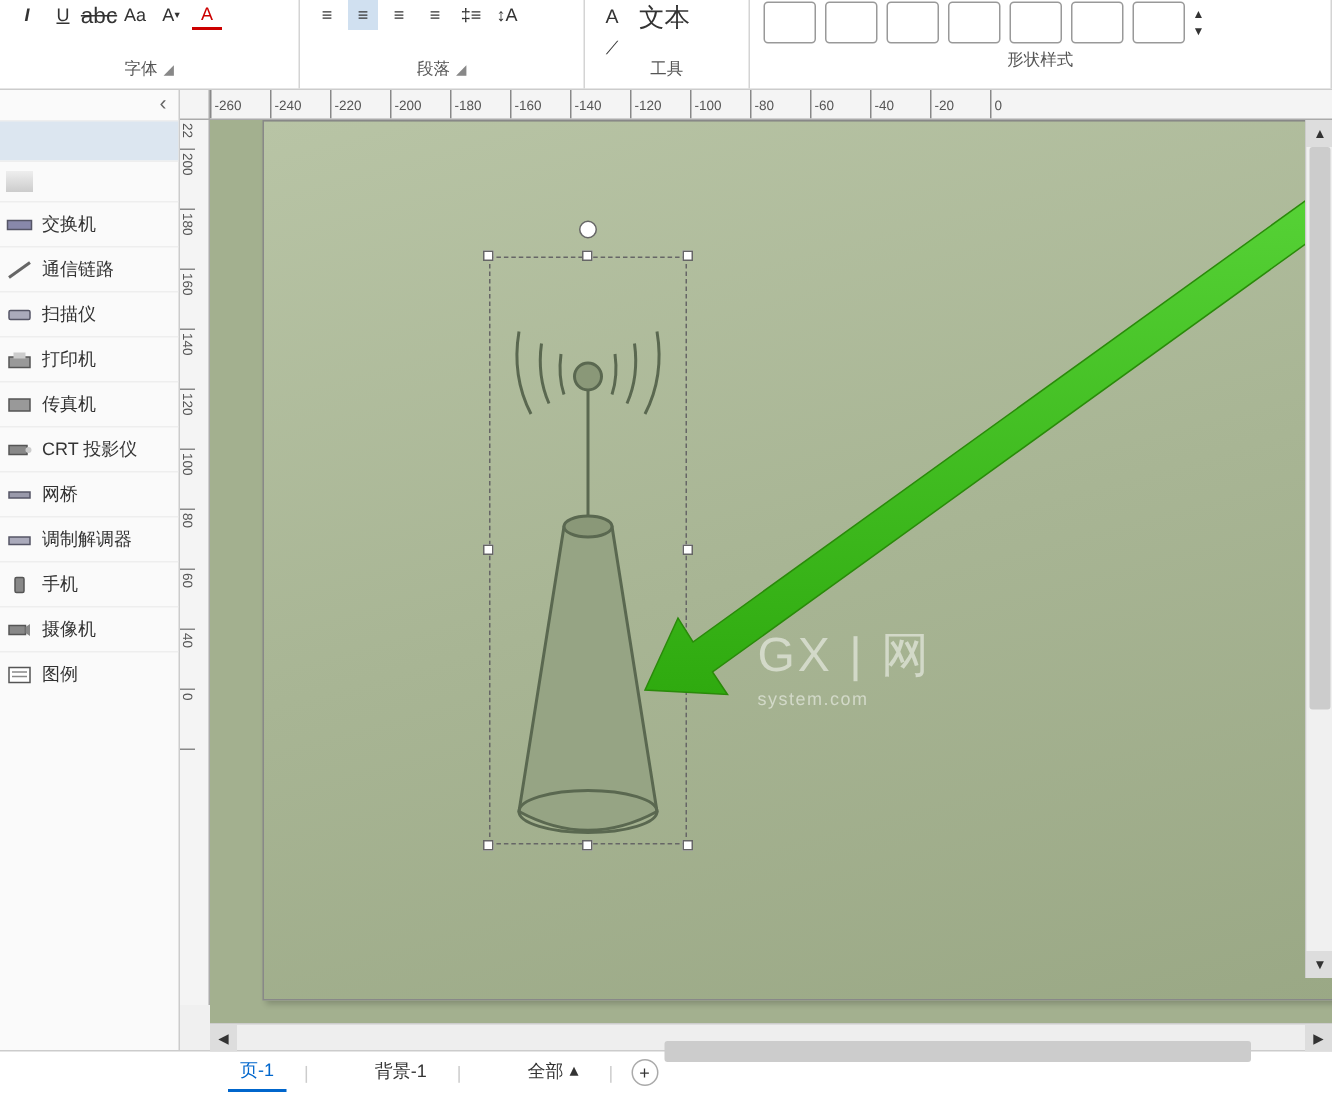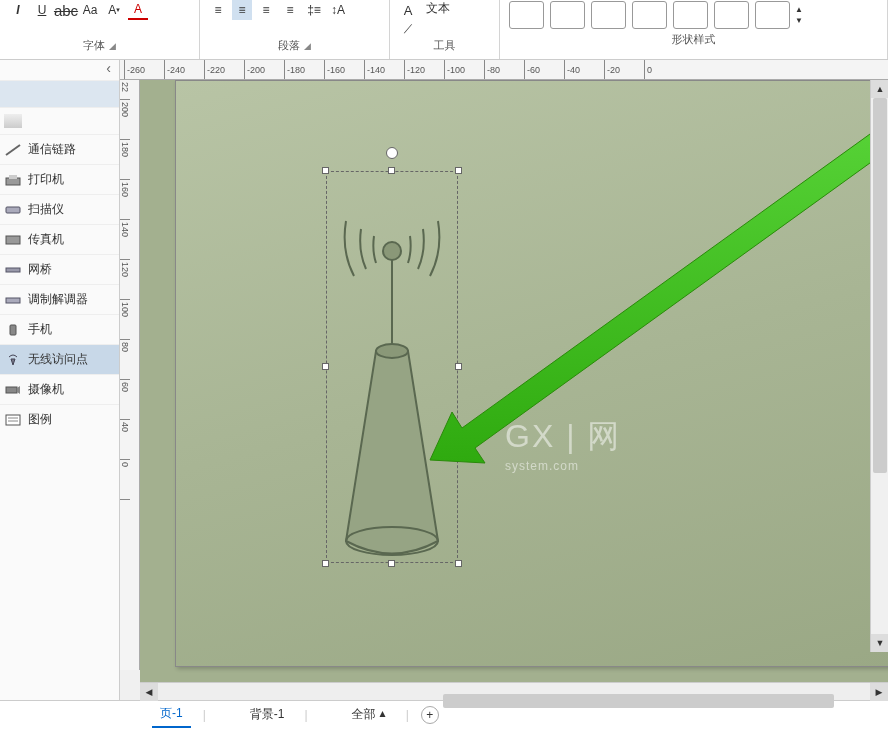--- a/index.html
+++ b/index.html
@@ -18,21 +18,21 @@
     .main-area { display: flex; height: 640px; }
     .sidebar { width: 120px; background: #fafafa; border-right: 1px solid #ccc; display: flex; flex-direction: column; }
     .collapse-btn { height: 20px; text-align: right; padding-right: 8px; font-size: 14px; color: #666; cursor: pointer; }
     .stencil-list { flex: 1; overflow: hidden; }
     .stencil-item { display: flex; align-items: center; padding: 6px 4px; gap: 6px; cursor: pointer; font-size: 12px; border-top: 1px solid #eee; }
     .stencil-item.selected { background: #c8d8e8; }
     .stencil-item.hilite { background: #dce6f0; }
     .stencil-icon { width: 18px; height: 14px; flex-shrink: 0; }
     
     .canvas-area { flex: 1; display: flex; flex-direction: column; position: relative; background: #f0f0f0; }
-    .ruler-h { height: 20px; background: #f4f4f4; border-bottom: 1px solid #aaa; display: flex; margin-left: 4px; overflow: hidden; position: relative; }
+    .ruler-h { height: 20px; background: #f4f4f4; border-bottom: 1px solid #aaa; display: flex; margin-left: 20px; overflow: hidden; position: relative; }
     .ruler-h .tick { position: relative; width: 40px; flex-shrink: 0; font-size: 9px; color: #555; border-left: 1px solid #888; padding-left: 2px; height: 100%; display: flex; align-items: center; }
     .ruler-v { width: 20px; background: #f4f4f4; border-right: 1px solid #aaa; position: absolute; left: 0; top: 20px; bottom: 30px; overflow: hidden; }
     .ruler-v .tick { height: 40px; font-size: 9px; color: #555; border-bottom: 1px solid #888; writing-mode: vertical-lr; display: flex; align-items: center; justify-content: flex-start; padding-top: 2px; }
     .ruler-corner { position: absolute; left: 0; top: 0; width: 20px; height: 20px; background: #f4f4f4; border-right: 1px solid #aaa; border-bottom: 1px solid #aaa; }
     
     .canvas-viewport { flex: 1; margin-left: 20px; overflow: hidden; position: relative; background: #a3b08f; }
     .page { position: absolute; left: 35px; top: 0; right: -20px; bottom: 15px; background: linear-gradient(165deg, #b8c4a5 0%, #a8b594 50%, #9aa885 100%); border: 1px solid #888; box-shadow: 2px 2px 4px rgba(0,0,0,0.2); }
     
     .selected-shape { position: absolute; left: 150px; top: 90px; width: 132px; height: 392px; }
     .selection-box { position: absolute; inset: 0; border: 1px dashed #666; }
@@ -89,21 +89,21 @@
     </div>
     <div class="ribbon-label">
         <span>段落</span>
         <span class="dialog-launcher">◢</span>
       </div>
   </div>
   <div class="ribbon-group" style="width:110px">
     <div class="ribbon-buttons" style="flex-direction:column;gap:2px">
       <div style="display:flex;gap:8px">
         <span class="ribbon-btn" style="font-size:13px">A</span>
-        <span style="font-size:12px">文本</span>
+        <span style="font-size:17px">文本</span>
       </div>
       <span class="ribbon-btn">⟋</span>
     </div>
     <div class="ribbon-label">
         <span>工具</span>
       </div>
   </div>
   <div class="ribbon-group" style="flex:1">
     <div class="shape-styles-row">
       <div class="shape-style-box"></div>
@@ -131,67 +131,73 @@
       <div class="stencil-item hilite">
           <span class="stencil-icon"></span>
           <span></span>
         </div>
       <div class="stencil-item">
           <span class="stencil-icon" style="background:linear-gradient(#eee,#ccc)"></span>
           <span></span>
         </div>
       <div class="stencil-item">
           <span class="stencil-icon"><svg viewBox="0 0 18 14">
+              <rect x="1" y="4" width="16" height="6" fill="#88a" stroke="#556"></rect>
+            </svg></span>
+          <span>交换机</span>
+        </div>
+      <div class="stencil-item">
+          <span class="stencil-icon"><svg viewBox="0 0 18 14">
               <path d="M2 12 L16 2" stroke="#666" stroke-width="2"></path>
             </svg></span>
           <span>通信链路</span>
+        </div>
+      <div class="stencil-item">
+          <span class="stencil-icon"><svg viewBox="0 0 18 14">
+              <rect x="2" y="4" width="14" height="6" rx="1" fill="#aab" stroke="#556"></rect>
+            </svg></span>
+          <span>扫描仪</span>
         </div>
       <div class="stencil-item">
           <span class="stencil-icon"><svg viewBox="0 0 18 14">
               <rect x="2" y="5" width="14" height="7" fill="#999" stroke="#555"></rect>
               <rect x="5" y="2" width="8" height="4" fill="#ccc"></rect>
             </svg></span>
           <span>打印机</span>
         </div>
       <div class="stencil-item">
           <span class="stencil-icon"><svg viewBox="0 0 18 14">
-              <rect x="2" y="4" width="14" height="6" rx="1" fill="#aab" stroke="#556"></rect>
-            </svg></span>
-          <span>扫描仪</span>
-        </div>
-      <div class="stencil-item">
-          <span class="stencil-icon"><svg viewBox="0 0 18 14">
               <rect x="2" y="3" width="14" height="8" fill="#999" stroke="#555"></rect>
             </svg></span>
           <span>传真机</span>
         </div>
       <div class="stencil-item">
           <span class="stencil-icon"><svg viewBox="0 0 18 14">
+              <rect x="2" y="4" width="12" height="6" fill="#888" stroke="#555"></rect>
+              <circle cx="15" cy="7" r="2" fill="#ccc"></circle>
+            </svg></span>
+          <span>CRT 投影仪</span>
+        </div>
+      <div class="stencil-item">
+          <span class="stencil-icon"><svg viewBox="0 0 18 14">
               <rect x="2" y="5" width="14" height="4" fill="#99a" stroke="#556"></rect>
             </svg></span>
           <span>网桥</span>
         </div>
       <div class="stencil-item">
           <span class="stencil-icon"><svg viewBox="0 0 18 14">
               <rect x="2" y="5" width="14" height="5" fill="#aab" stroke="#556"></rect>
             </svg></span>
           <span>调制解调器</span>
         </div>
       <div class="stencil-item">
           <span class="stencil-icon"><svg viewBox="0 0 18 14">
               <rect x="6" y="2" width="6" height="10" rx="1" fill="#888" stroke="#555"></rect>
             </svg></span>
           <span>手机</span>
-        </div>
-      <div class="stencil-item selected">
-          <span class="stencil-icon"><svg viewBox="0 0 18 14">
-              <path d="M9 12 L7 6 L11 6 Z" fill="#778" stroke="#445"></path>
-              <path d="M5 4 Q9 0 13 4" stroke="#445" fill="none"></path>
-            </svg></span>
-          <span>无线访问点</span>
         </div>
       <div class="stencil-item">
           <span class="stencil-icon"><svg viewBox="0 0 18 14">
               <rect x="2" y="4" width="11" height="6" fill="#888" stroke="#555"></rect>
               <path d="M13 5 L16 3 L16 11 L13 9 Z" fill="#888"></path>
             </svg></span>
           <span>摄像机</span>
         </div>
       <div class="stencil-item">
           <span class="stencil-icon"><svg viewBox="0 0 18 14">

